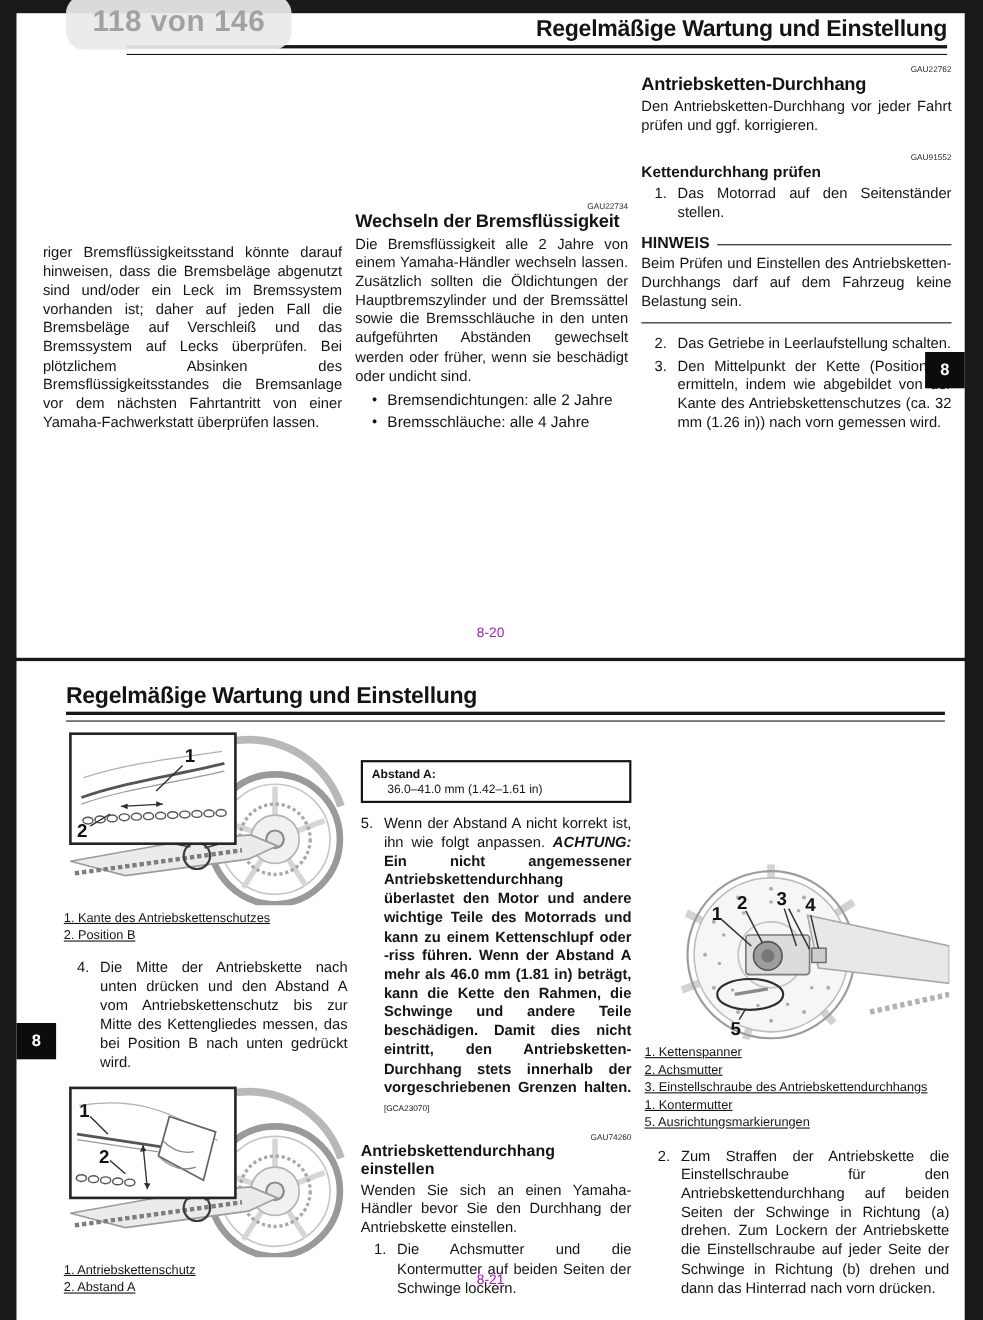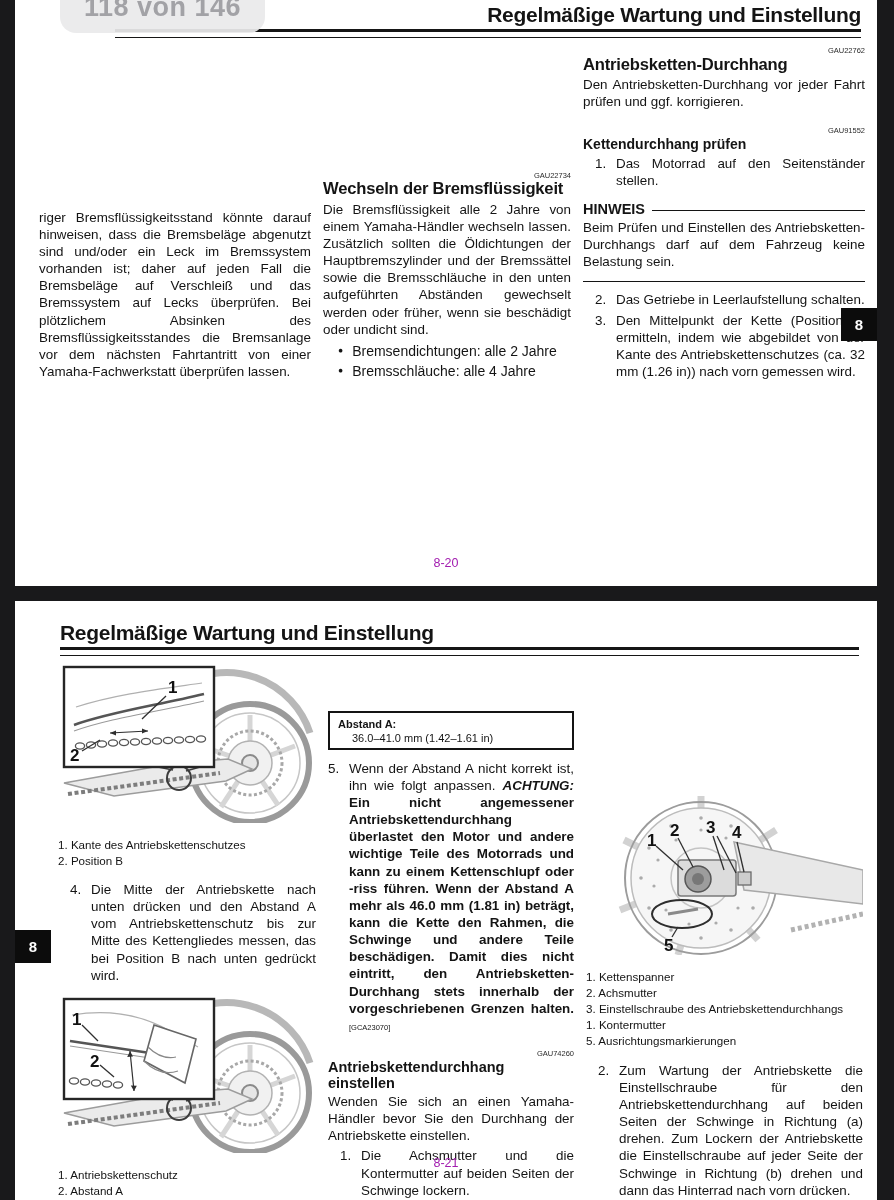--- a/index.html
+++ b/index.html
@@ -1,18 +1,18 @@
 <!DOCTYPE html>
 <html><head>
 <meta charset="utf-8">
 <style>
   html,body{margin:0;padding:0;overflow:hidden;}
   body{width:894px;height:1200px;background:#19191b;font-family:"Liberation Sans",sans-serif;color:#141414;position:relative;}
   .page{position:absolute;left:15px;width:862px;background:#ffffff;}
-  .page-1{top:0;height:586px;}
+  .page-1{top:12px;height:586px;}
   .page-2{top:601px;height:599px;}
 
   
   .page-indicator{position:absolute;top:-16px;left:45px;background:rgba(233,233,235,0.93);color:#a2a2a6;
     font-size:27px;font-weight:bold;padding:8px 24px 10px;border-radius:16px;letter-spacing:0.5px;z-index:5;}
 
   
   .hdr{position:absolute;z-index:1;}
   .p1-hdr{top:3px;left:100px;right:16px;text-align:right;}
   .p2-hdr{top:20px;left:45px;right:18px;text-align:left;}
@@ -48,21 +48,21 @@
 
   .spec-box{border:2px solid #141414;padding:4px 8px 2px 8px;font-size:11px;line-height:1.3;}
   .spec-box .t{font-weight:bold;}
   .spec-box .v{padding-left:14px;}
 
   .warn-label{font-weight:bold;font-style:italic;}
   .warn-text{font-weight:bold;}
   .warn-code{font-size:7.5px;font-weight:normal;}
 
   .cap{font-size:11.6px;line-height:1.38;padding-left:14px;text-indent:-14px;}
-  .caps{margin-top:14px;}
+  .caps{margin-top:4px;text-decoration:underline;}
 
   .tab8{position:absolute;width:36px;height:33px;background:#0c0c0c;color:#fff;font-size:15px;font-weight:bold;
     display:flex;align-items:center;justify-content:center;}
   .tab8-right{right:0;top:308px;}
   .tab8-left{left:0;top:329px;}
 
   .pagenum{position:absolute;left:0;right:0;bottom:16px;text-align:center;font-size:12.5px;color:#a21caf;}
   .p2 .pagenum{bottom:30px;}
 
   figure{margin:0;}
@@ -325,20 +325,20 @@
       </figure>
       <div class="caps">
         <div class="cap">1. Kettenspanner</div>
         <div class="cap">2. Achsmutter</div>
         <div class="cap">3. Einstellschraube des Antriebskettendurchhangs</div>
         <div class="cap">1. Kontermutter</div>
         <div class="cap">5. Ausrichtungsmarkierungen</div>
       </div>
       <div class="step" style="margin-top:13px;">
         <span class="num">2.</span>
-        <span class="txt">Zum Wartung der Antriebskette die Einstellschraube für den Antriebskettendurchhang auf beiden Seiten der Schwinge in Richtung (a) drehen. Zum Lockern der Antriebskette die Einstellschraube auf jeder Seite der Schwinge in Richtung (b) drehen und dann das Hinterrad nach vorn drücken.</span>
+        <span class="txt">Zum Straffen der Antriebskette die Einstellschraube für den Antriebskettendurchhang auf beiden Seiten der Schwinge in Richtung (a) drehen. Zum Lockern der Antriebskette die Einstellschraube auf jeder Seite der Schwinge in Richtung (b) drehen und dann das Hinterrad nach vorn drücken.</span>
       </div>
     </div>
   </div>
 
   <div class="tab8 tab8-left">8</div>
   <div class="pagenum">8-21</div>
 </div>
 
 </body></html>

